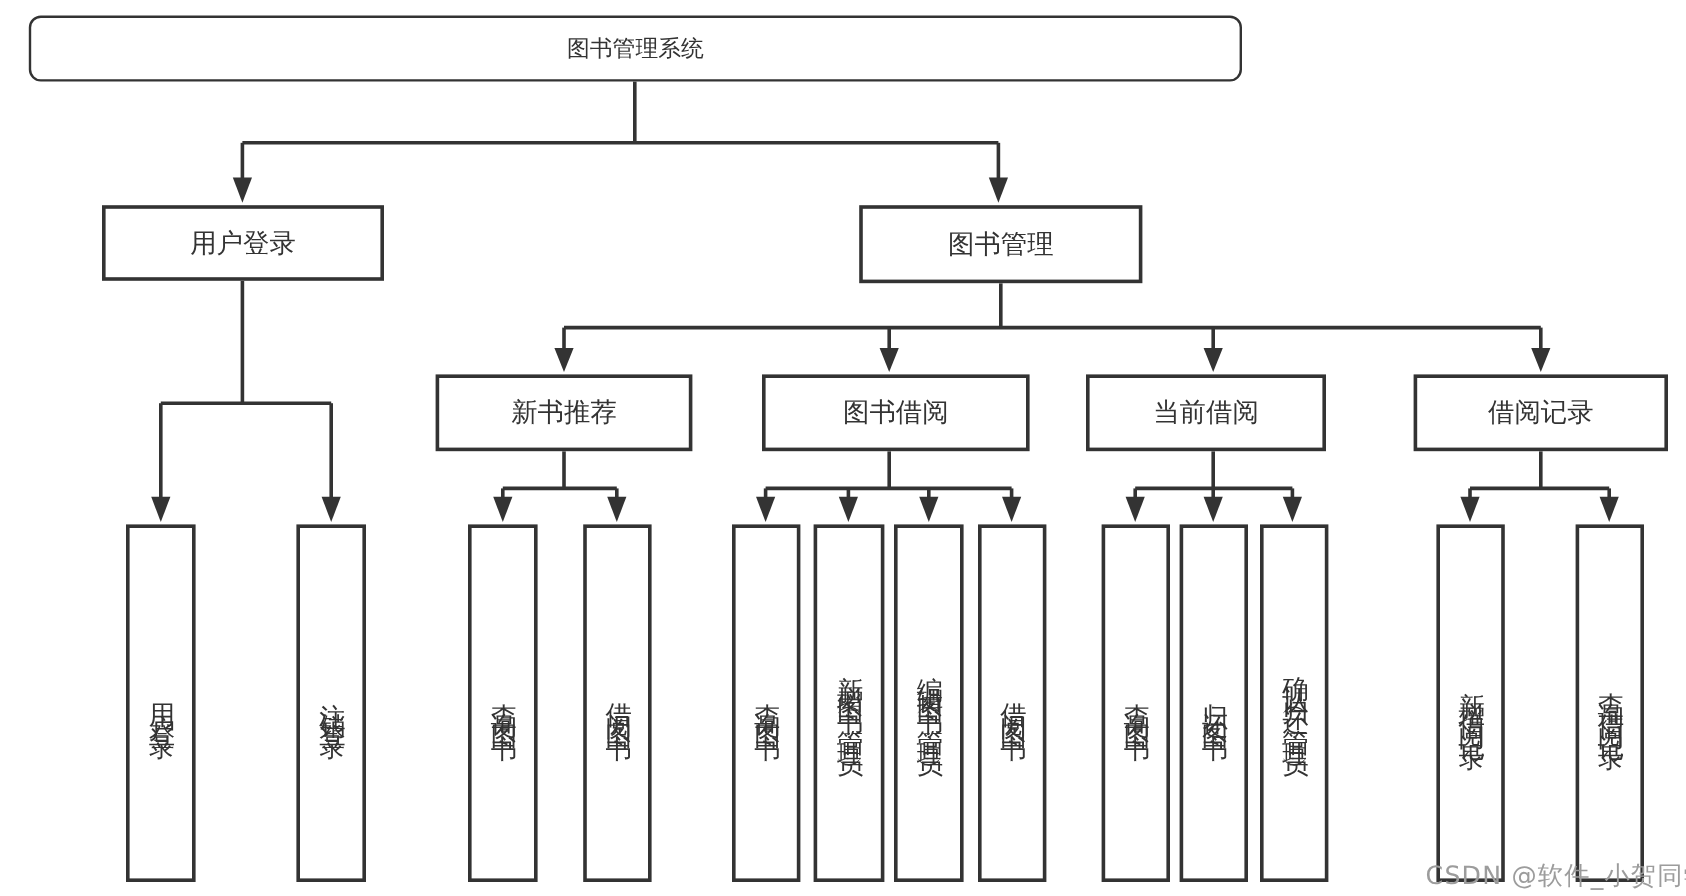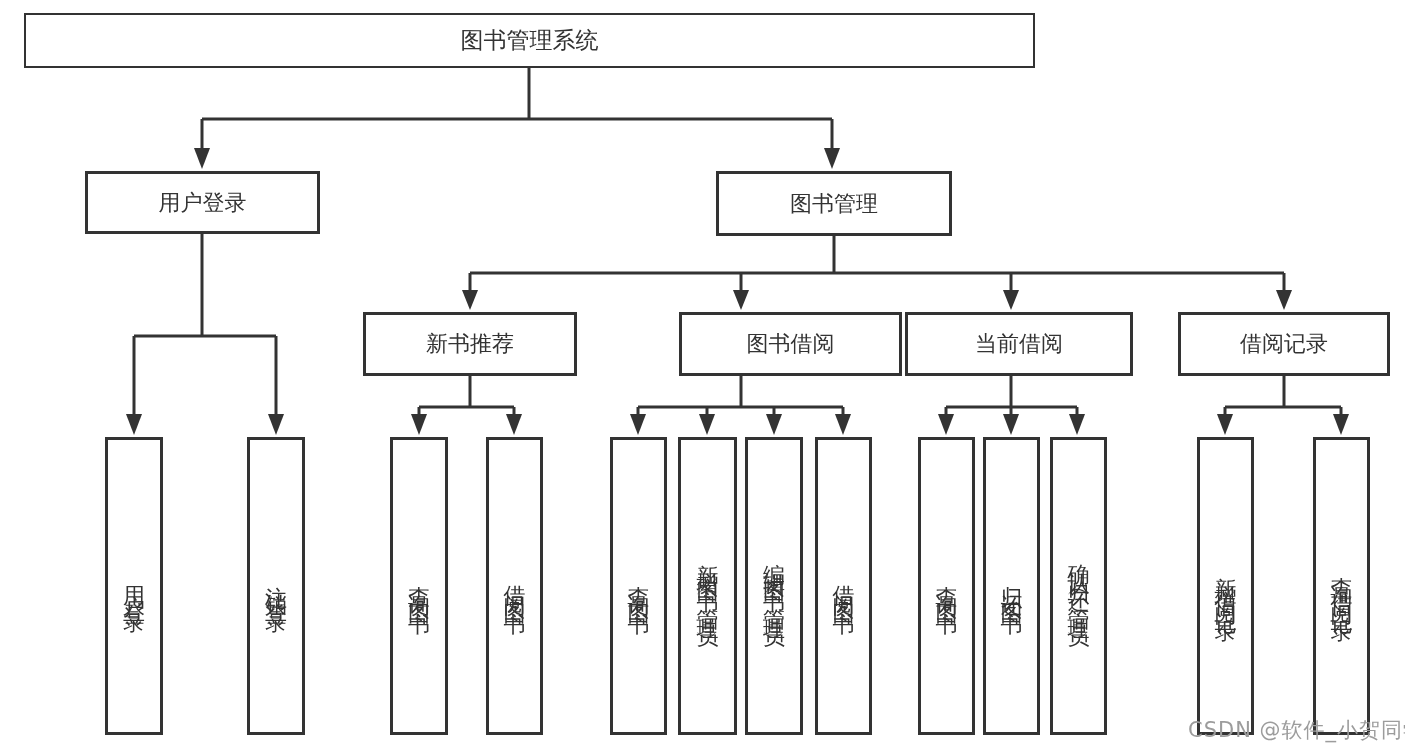--- a/index.html
+++ b/index.html
@@ -12,21 +12,21 @@
   }
   #connectors{position:absolute;left:0;top:0;width:1405px;height:747px;}
   .node{
     position:absolute;
     background:#ffffff;
     border:3px solid #333333;
     box-sizing:border-box;
     display:flex;align-items:center;justify-content:center;
     color:#333333;
   }
-  .node.root{border-width:2.5px;font-size:23px;}
+  .node.root{border-width:2.5px;font-size:19px;border-radius:10px;}
   .node.branch{font-size:22px;}
   .node.leaf{font-size:22px;}
   .leaf .vlabel{
     writing-mode:vertical-lr;
     text-orientation:mixed;
     letter-spacing:9px;
     line-height:1;
     white-space:nowrap;
   }
   .hlabel{white-space:nowrap;}
@@ -124,24 +124,24 @@
   <div class="node branch" style="left:85px;top:171px;width:235px;height:63px;">
     <span class="hlabel">用户登录</span>
   </div>
   <div class="node branch" style="left:363px;top:312px;width:214px;height:64px;">
     <span class="hlabel">新书推荐</span>
   </div>
 
   <div class="node branch" style="left:716px;top:171px;width:236px;height:65px;">
     <span class="hlabel">图书管理</span>
   </div>
-  <div class="node branch" style="left:635px;top:312px;width:223px;height:64px;margin-left:44px;">
+  <div class="node branch" style="left:635px;top:312px;width:223px;height:64px;">
     <span class="hlabel">图书借阅</span>
   </div>
-  <div class="node branch" style="left:905px;top:312px;width:228px;height:64px;">
+  <div class="node branch" style="left:905px;top:312px;width:200px;height:64px;">
     <span class="hlabel">当前借阅</span>
   </div>
   <div class="node branch" style="left:1178px;top:312px;width:212px;height:64px;">
     <span class="hlabel">借阅记录</span>
   </div>
 
   <div class="node leaf" style="left:105px;top:437px;width:58px;height:298px;">
     <span class="vlabel">用户登录</span>
   </div>
   <div class="node leaf" style="left:247px;top:437px;width:58px;height:298px;">

